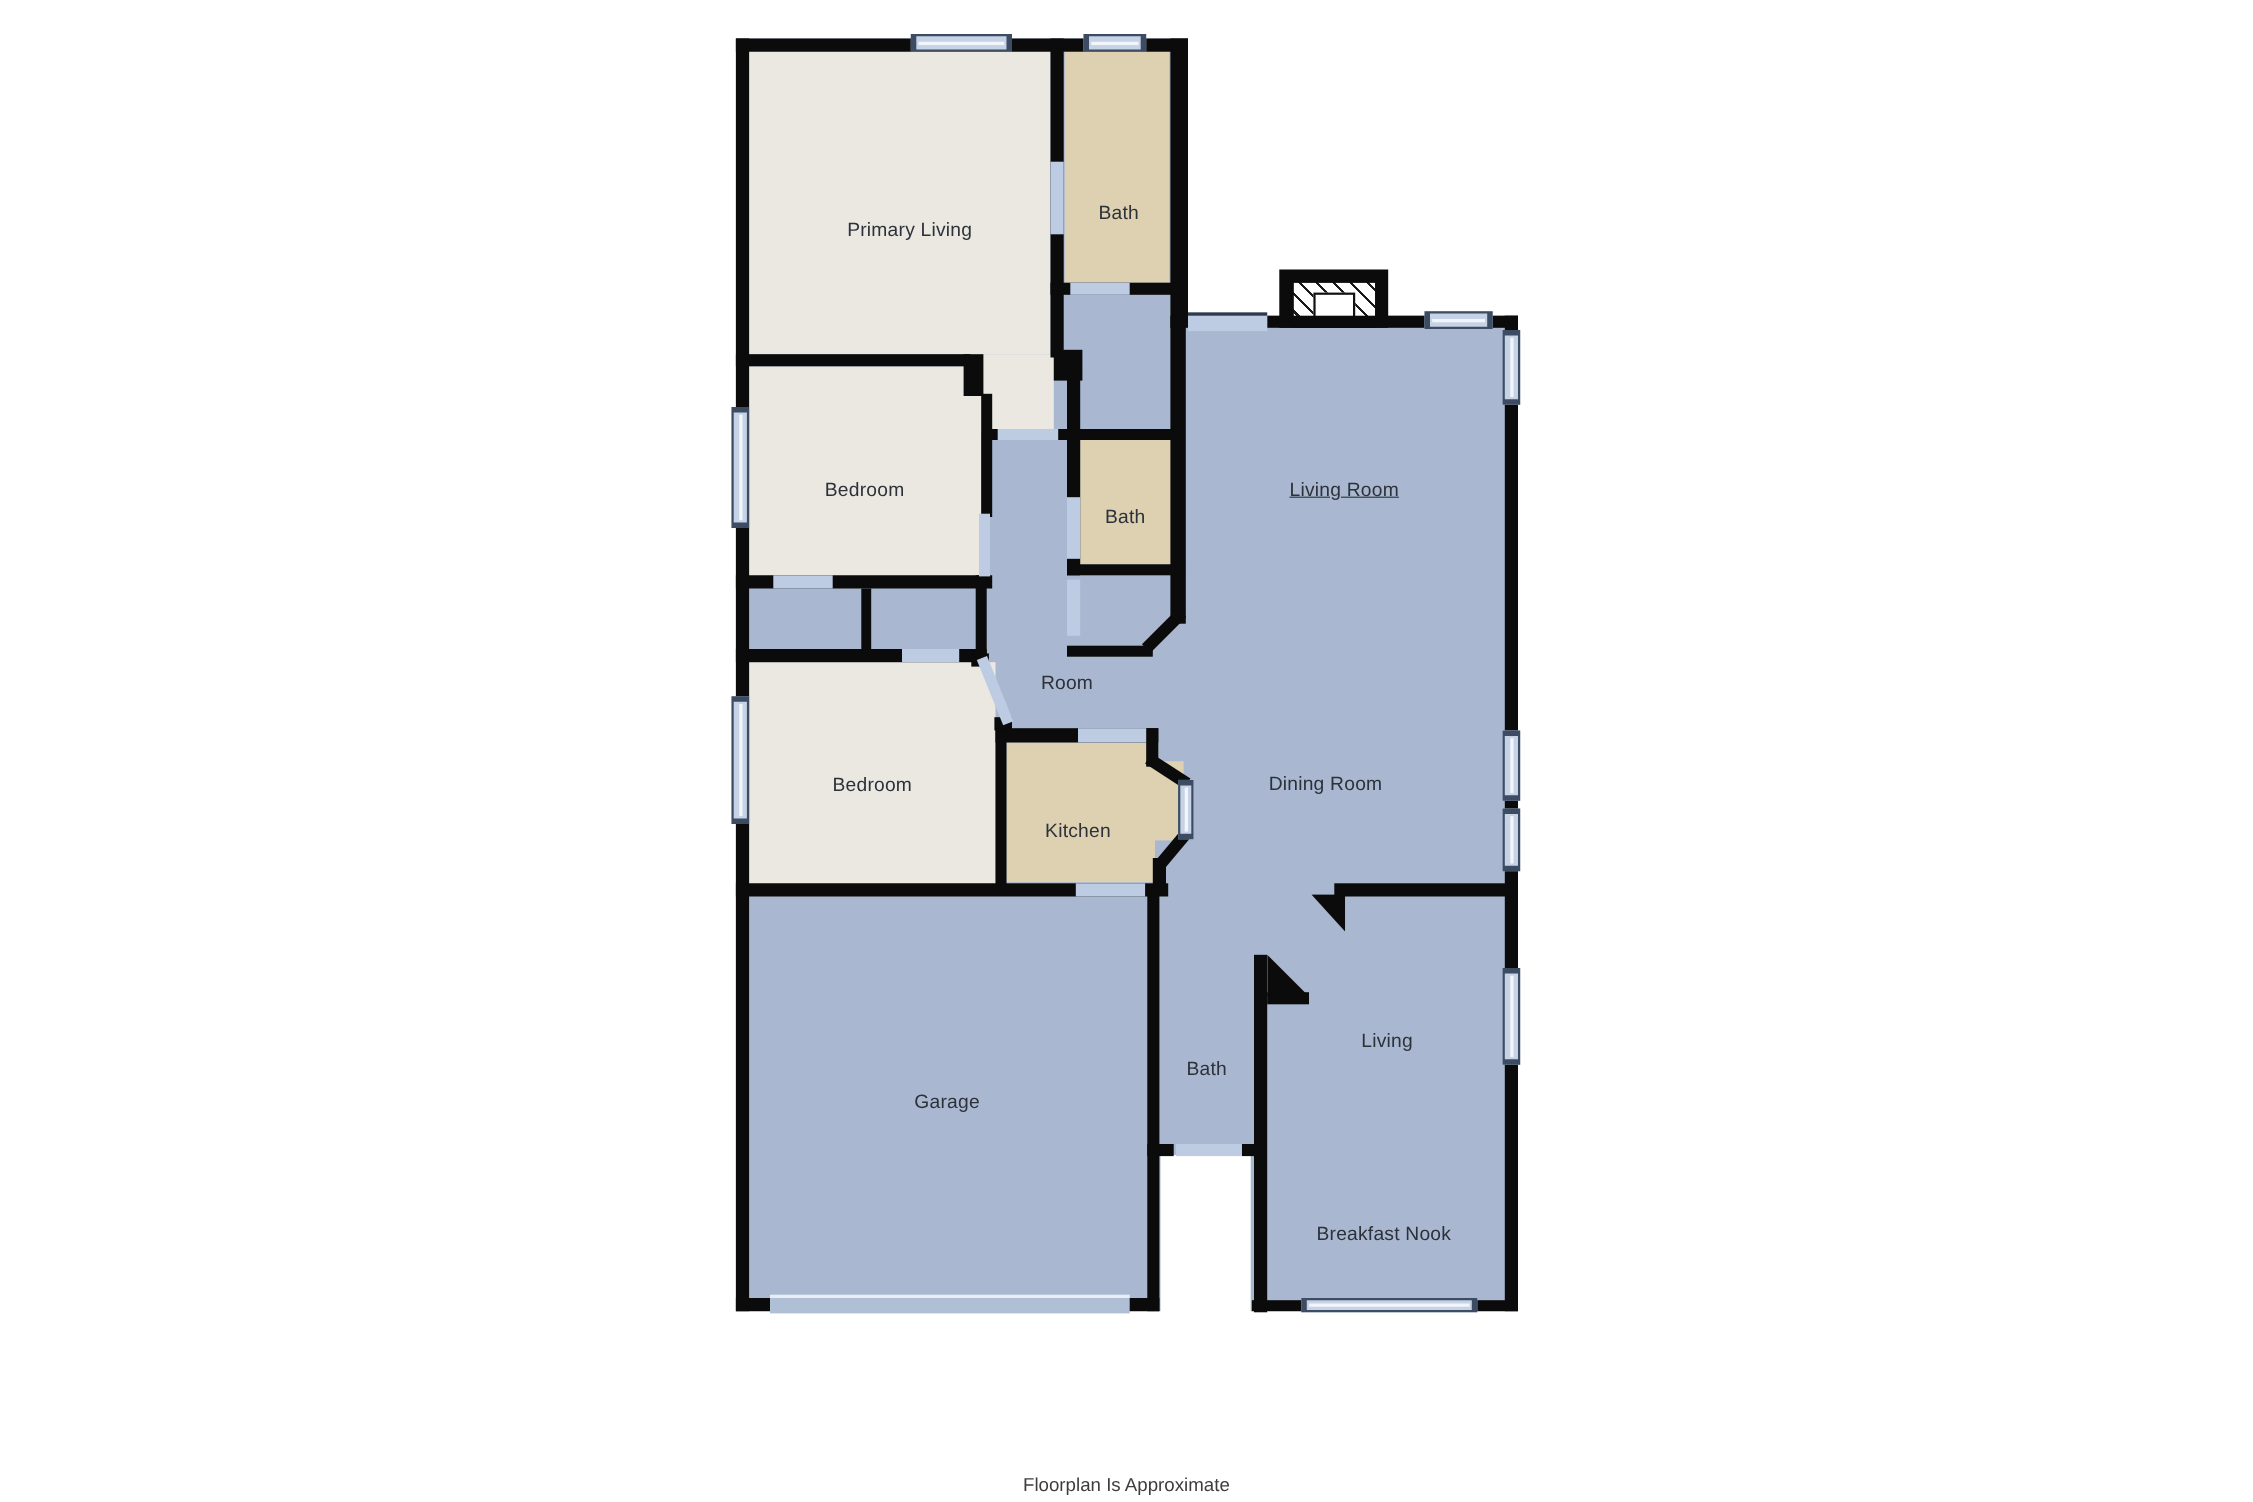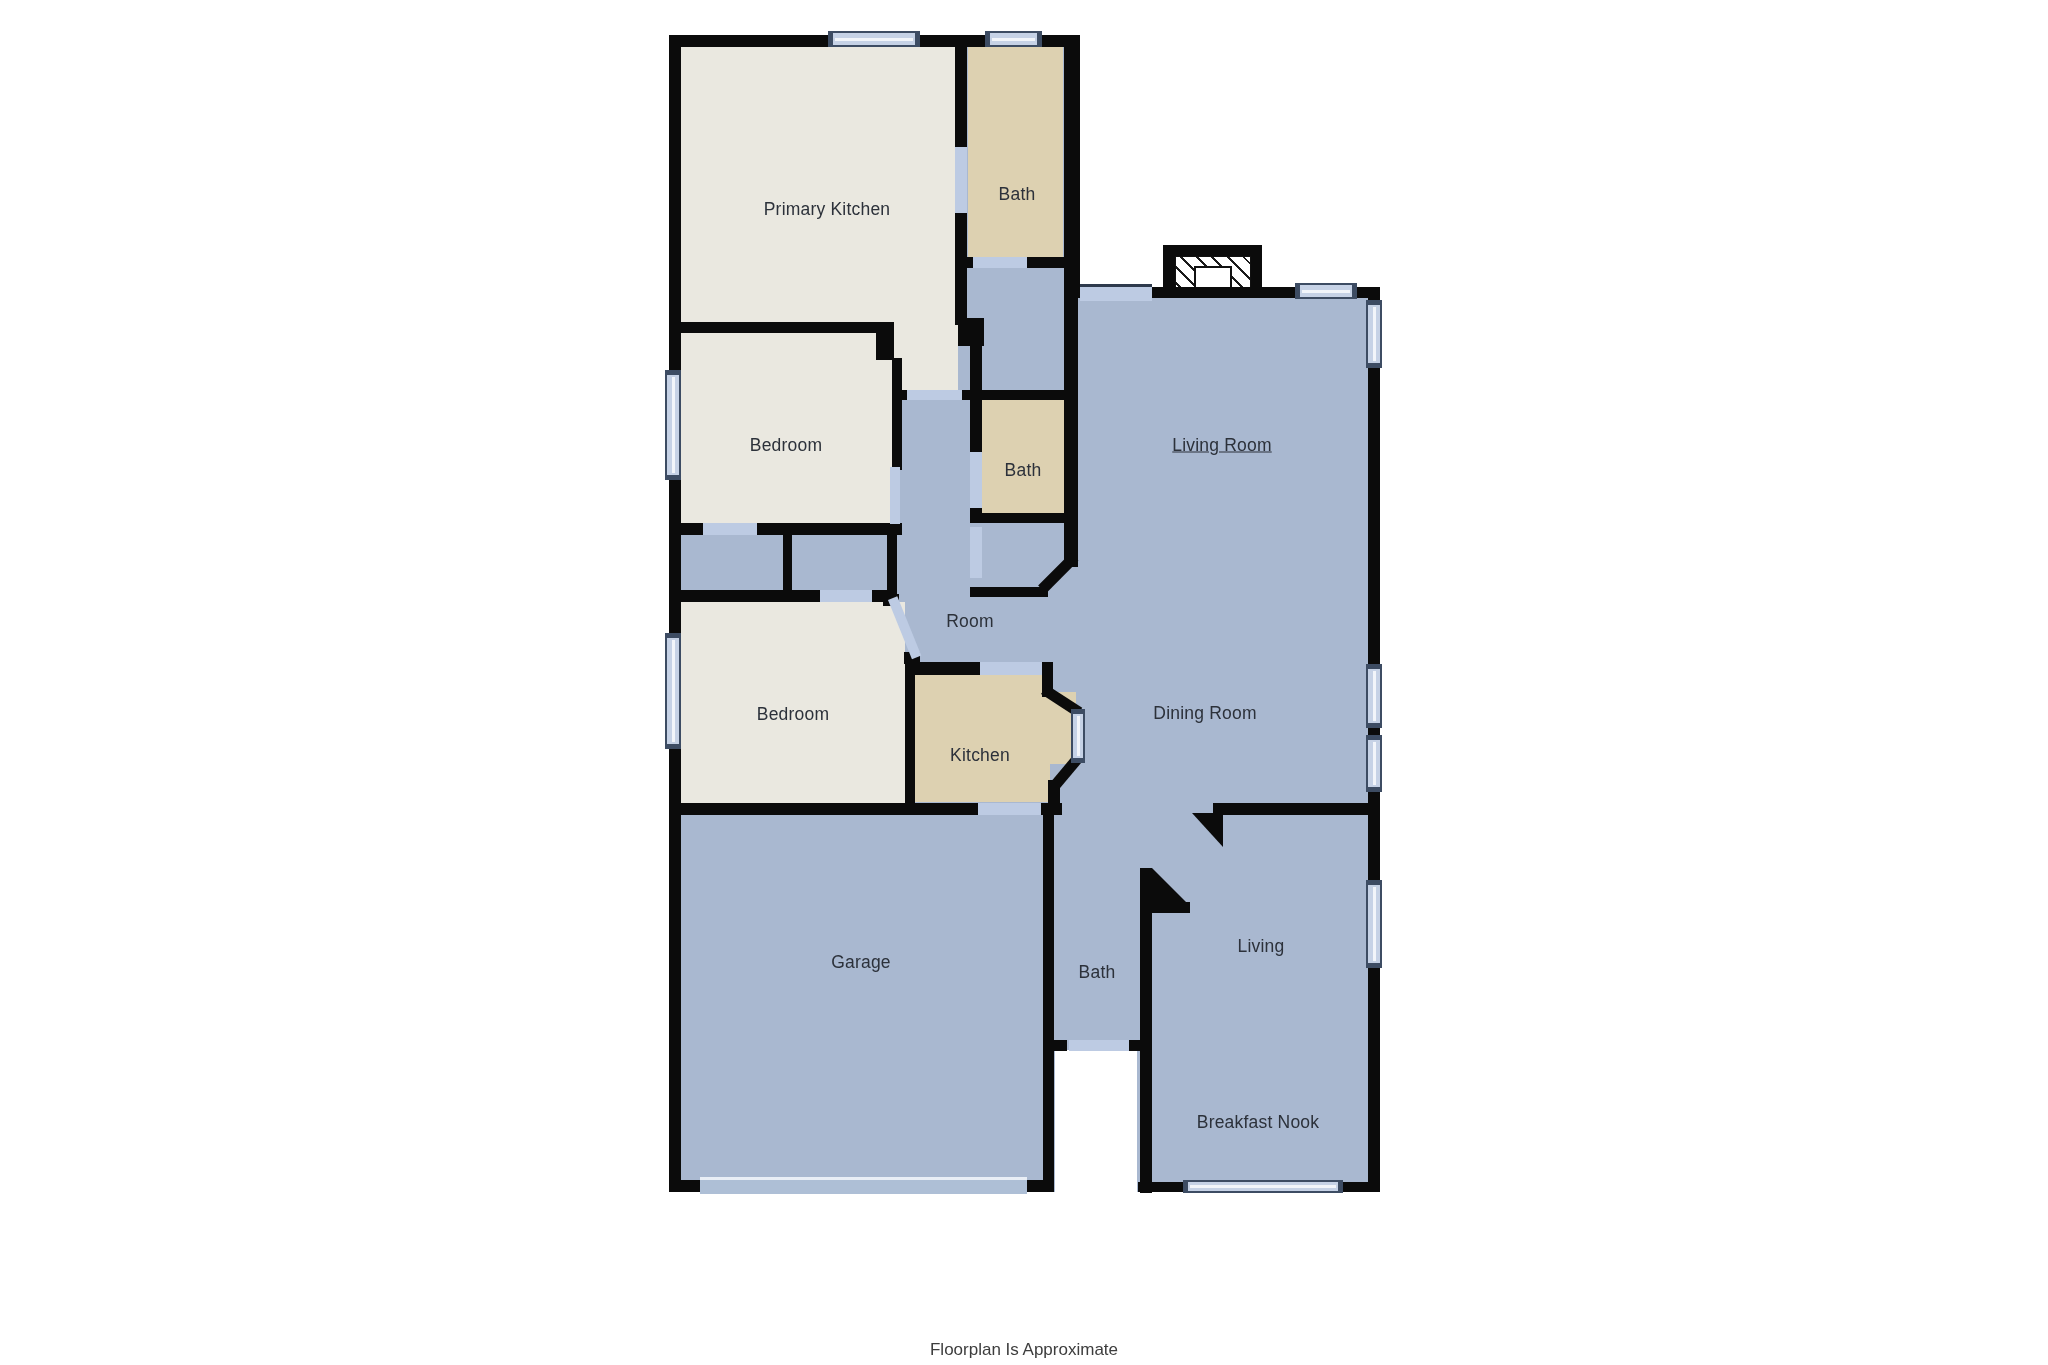--- a/index.html
+++ b/index.html
@@ -121,26 +121,26 @@
     <div class="win win-v" style="left: 665px; top: 633px; width: 16px; height: 116px; position: absolute;"></div>
     <div class="win win-h" style="left: 1295px; top: 283px; width: 62px; height: 16px; position: absolute;"></div>
     <div class="win win-v" style="left: 1366px; top: 300px; width: 16px; height: 68px; position: absolute;"></div>
     <div class="win win-v" style="left: 1366px; top: 664px; width: 16px; height: 64px; position: absolute;"></div>
     <div class="win win-v" style="left: 1366px; top: 735px; width: 16px; height: 57px; position: absolute;"></div>
     <div class="win win-v" style="left: 1366px; top: 880px; width: 16px; height: 88px; position: absolute;"></div>
     <div class="win win-v" style="left: 1071px; top: 709px; width: 14px; height: 54px; position: absolute;"></div>
     <div class="win win-h" style="left: 1183px; top: 1180px; width: 160px; height: 13px; position: absolute;"></div>
     <div class="tri" style="left: 1192px; top: 813px; width: 31px; height: 34px; position: absolute; clip-path: polygon(0px 0px, 100% 0px, 100% 100%);"></div>
     <div class="tri" style="left: 1152px; top: 868px; width: 38px; height: 38px; position: absolute; clip-path: polygon(0px 0px, 0px 100%, 100% 100%);"></div>
-    <div class="room-label" style="left: 827px; top: 209px;">Primary Kitchen</div>
+    <div class="room-label" style="left: 827px; top: 209px;">Primary Living</div>
     <div class="room-label" style="left: 1017px; top: 194px;">Bath</div>
     <div class="room-label" style="left: 786px; top: 445px;">Bedroom</div>
     <div class="room-label" style="left: 1023px; top: 470px;">Bath</div>
     <div class="room-label" style="left: 1222px; top: 445px; text-decoration: underline;">Living Room</div>
     <div class="room-label" style="left: 970px; top: 621px;">Room</div>
     <div class="room-label" style="left: 793px; top: 714px;">Bedroom</div>
     <div class="room-label" style="left: 980px; top: 755px;">Kitchen</div>
     <div class="room-label" style="left: 1205px; top: 713px;">Dining Room</div>
-    <div class="room-label" style="left: 861px; top: 962px; text-align: center;">Garage</div>
+    <div class="room-label" style="left: 861px; top: 1002px; text-align: center;">Garage</div>
     <div class="room-label" style="left: 1097px; top: 972px;">Bath</div>
     <div class="room-label" style="left: 1261px; top: 946px;">Living</div>
     <div class="room-label" style="left: 1258px; top: 1122px;">Breakfast Nook</div>
   </div>
 
 </body></html>

